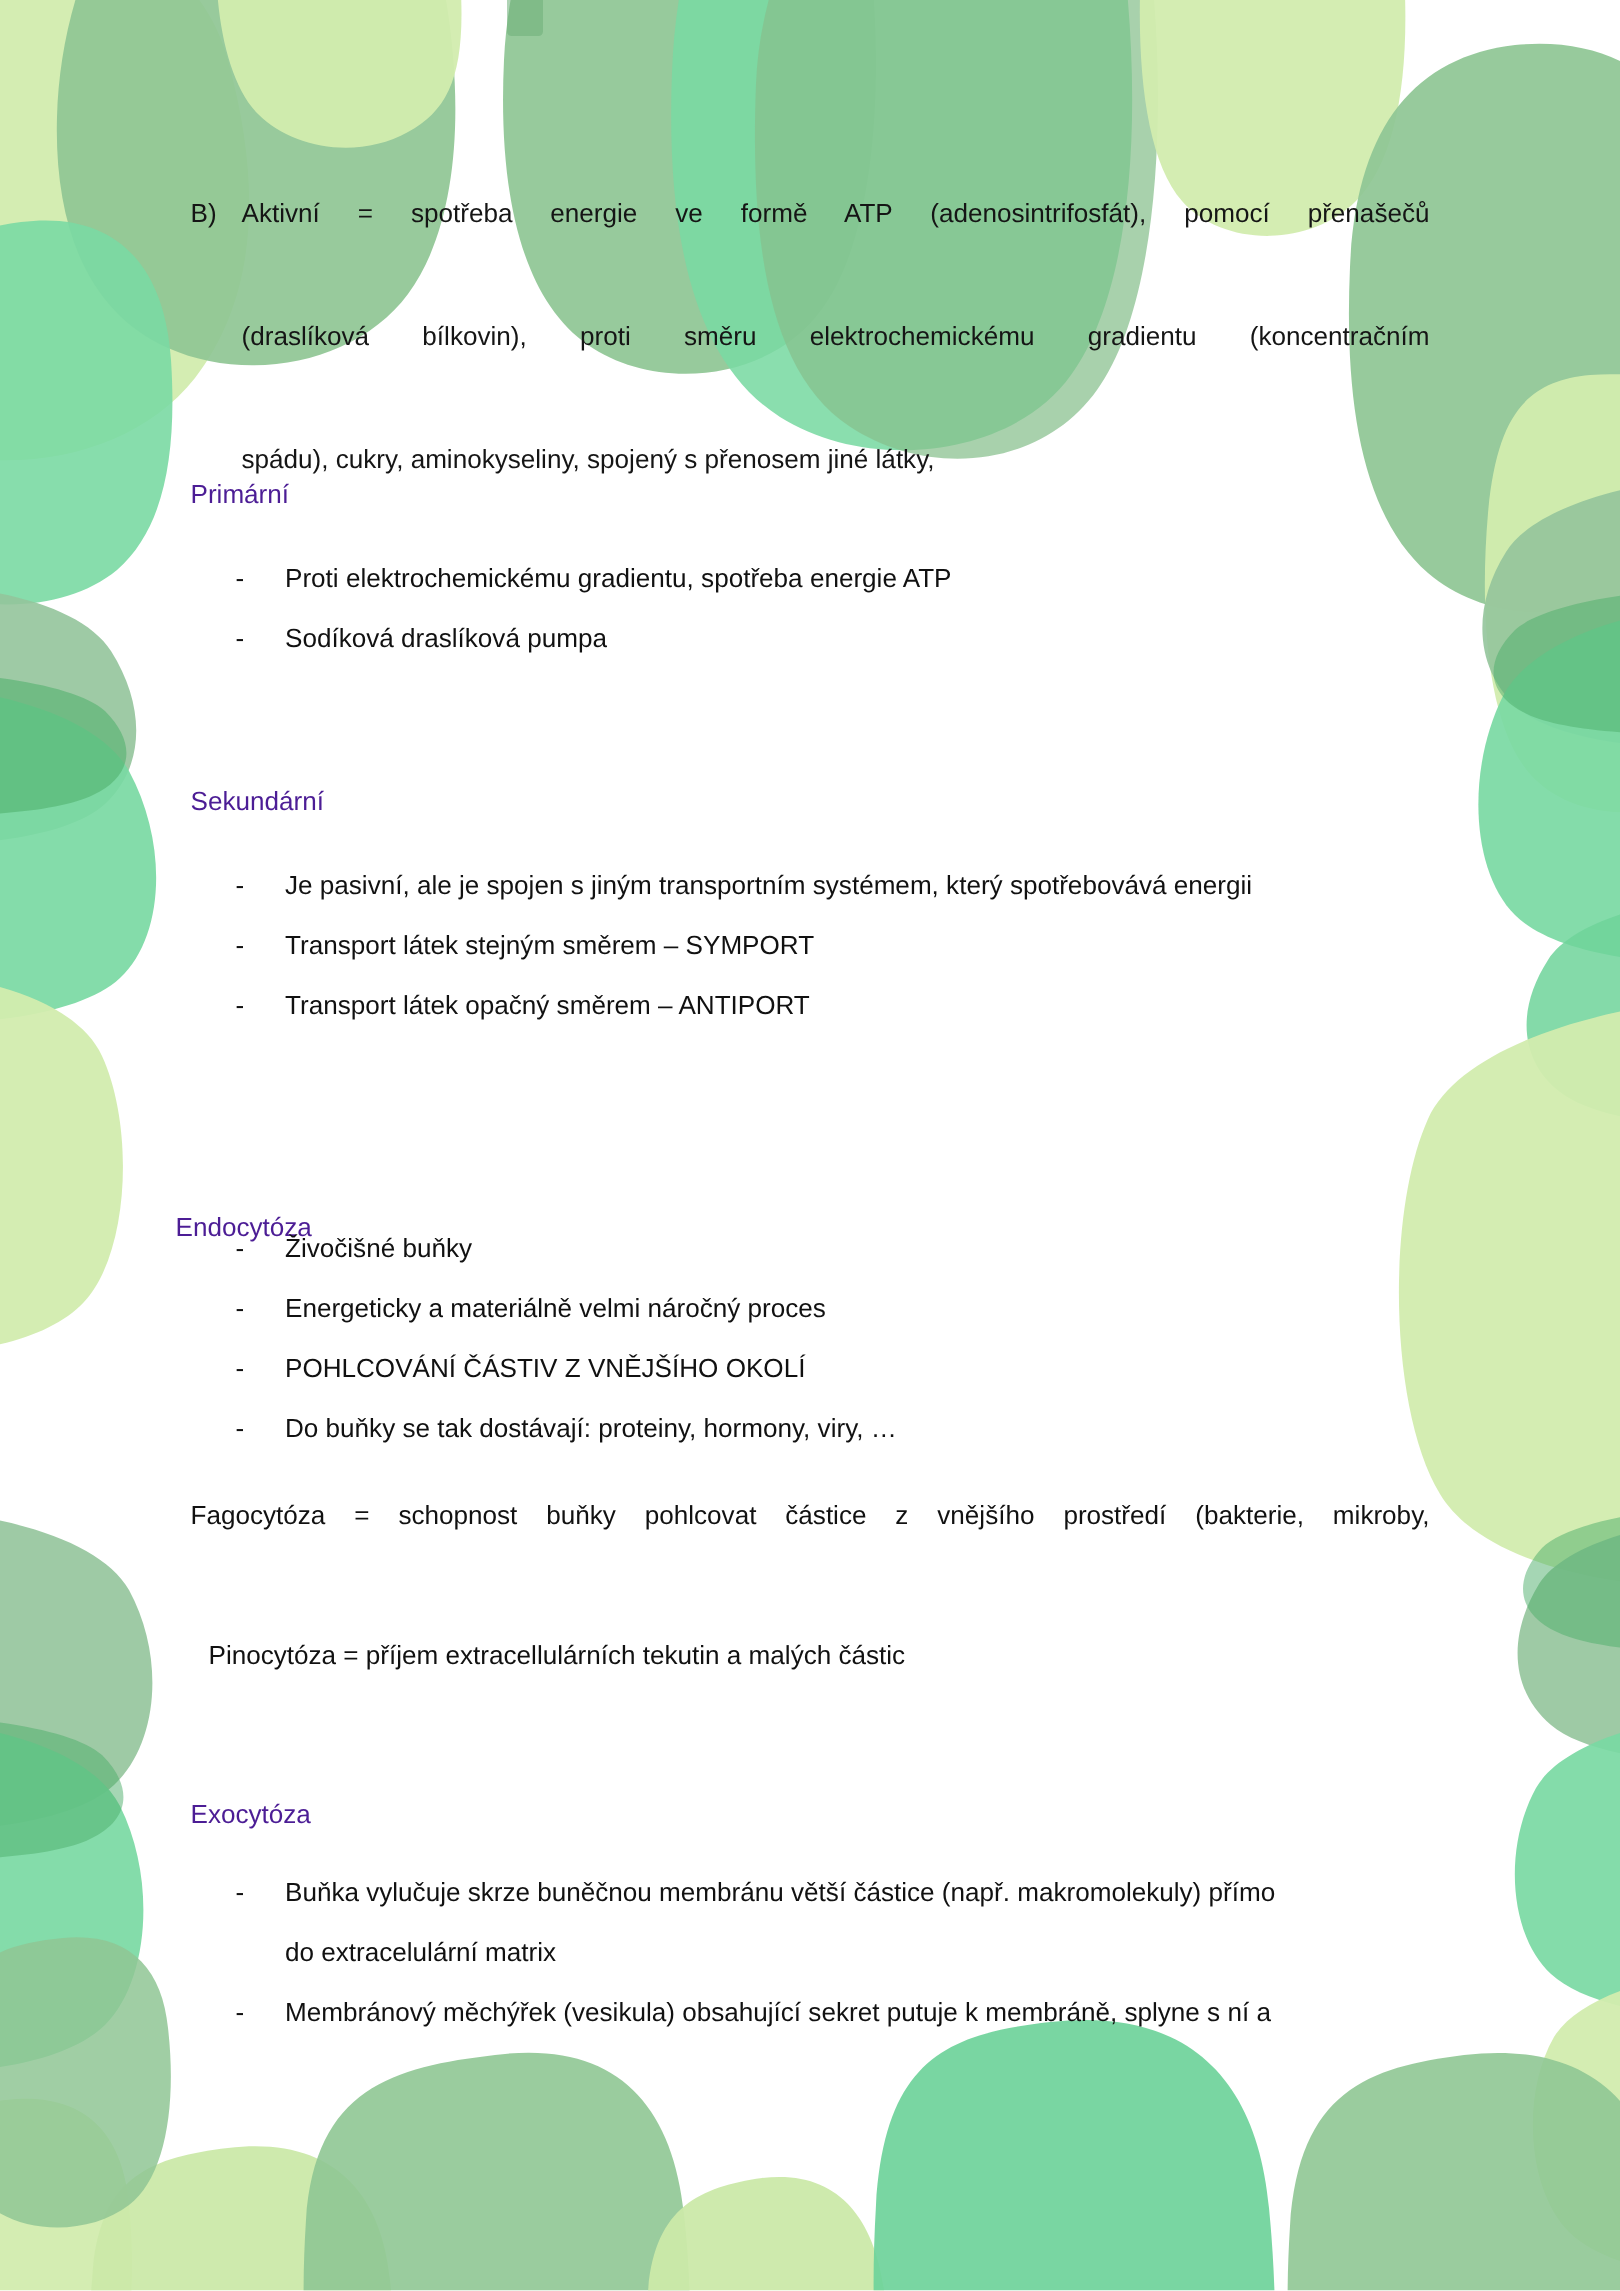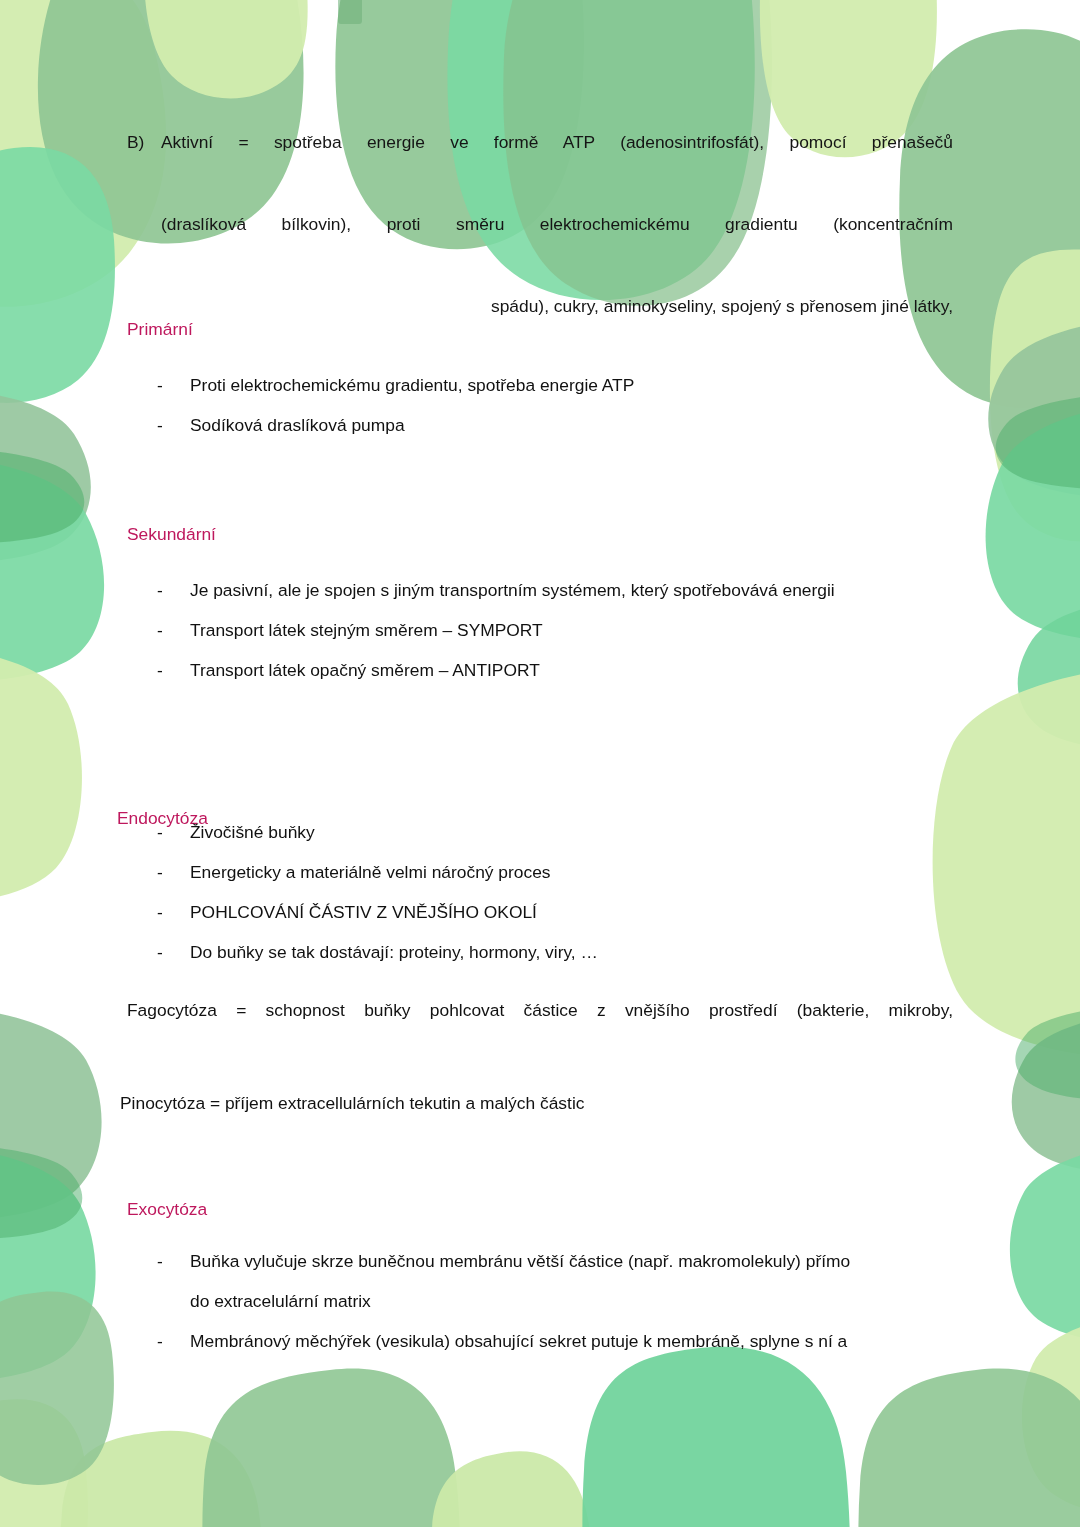--- a/index.html
+++ b/index.html
@@ -77,35 +77,35 @@
     line-height: 41px;
     hyphens: none;
   }
   
   .lettered .body > span.line {
     display: block;
     text-align: justify;
     text-justify: inter-word;
   }
   .lettered .body > span.line:last-child {
-    text-align: right;
+    text-align: left;
   }
   .lettered .body > span.line::after {
     content: "";
     display: inline-block;
     width: 100%;
   }
   .lettered .body > span.line:last-child::after {
     display: none;
   }
 
   .heading {
     font-size: 17.4px;
     line-height: 24px;
-    color: #be185d;
+    color: #4c1d95;
     white-space: nowrap;
   }
 
   ul.dashlist {
     list-style: none;
     margin: 0;
     padding: 0;
   }
   ul.dashlist > li {
     position: relative;
@@ -319,21 +319,21 @@
       <li>
         <span class="dash">-</span>
         <span class="txt">Do buňky se tak dostávají: proteiny, hormony, viry, …</span>
       </li>
     </ul>
 
     <div class="block" style="left:127px; top:990px; width:826px;">
       <span class="justline para-justify">Fagocytóza = schopnost buňky pohlcovat částice z vnějšího prostředí (bakterie, mikroby,</span>
     </div>
 
-    <div class="block para-left" style="left:120px; top:1083px; width:826px;">
+    <div class="block para-left" style="left:139px; top:1083px; width:826px;">
       <span class="lastline">Pinocytóza = příjem extracellulárních tekutin a malých částic</span>
     </div>
 
     <div class="block heading" style="left:127px; top:1197px;">Exocytóza</div>
     <ul class="dashlist block" style="left:127px; top:1241px; width:826px;">
       <li>
         <span class="dash">-</span>
         <span class="txt wrapline">Buňka vylučuje skrze buněčnou membránu větší částice (např. makromolekuly) přímo</span>
         <span class="txt wrapline">do extracelulární matrix</span>
       </li>

